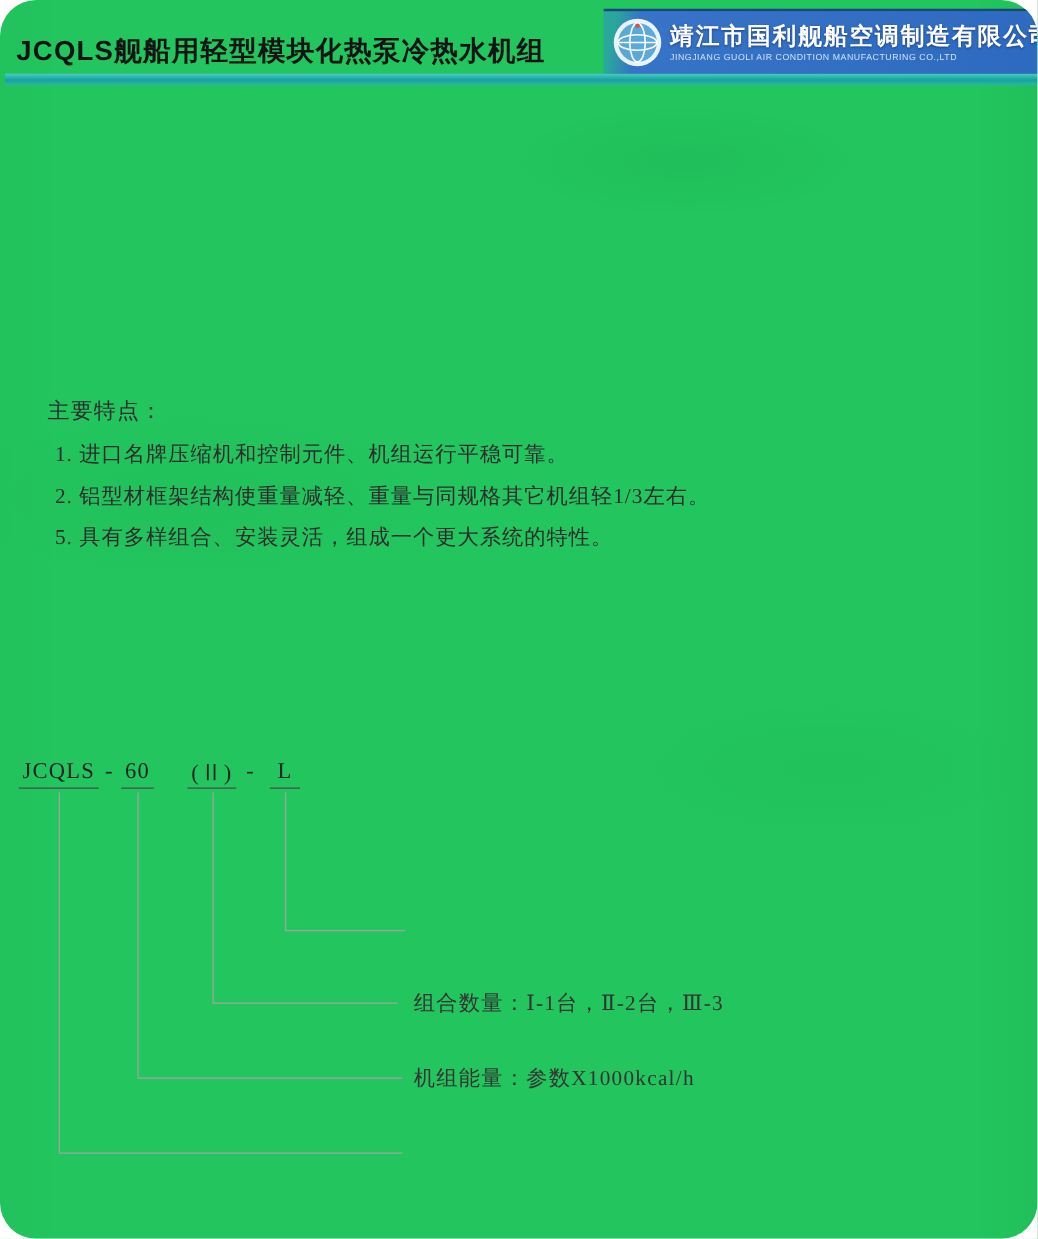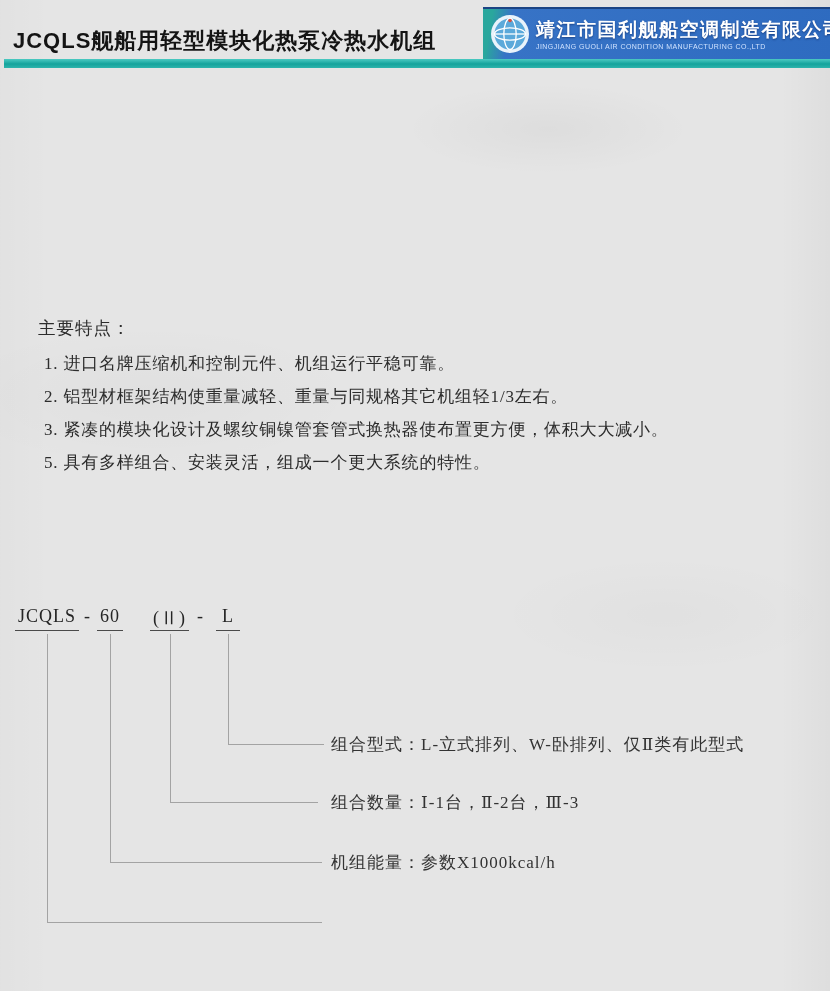--- a/index.html
+++ b/index.html
@@ -1,20 +1,21 @@
 <!DOCTYPE html>
 <html lang="zh"><head>
 <meta charset="utf-8">
 <style>
   html,body{margin:0;padding:0;background:#ffffff;}
   .page{
     position:relative;width:830px;height:991px;overflow:hidden;
-    background:#e5e5e5;
+    background:#22c55e;
     font-family:"Liberation Serif","DejaVu Serif",serif;
     color:#2a2a2a;
+    border-radius:29px;
   }
   
   .page::before{
     content:"";position:absolute;inset:0;pointer-events:none;
     background:
       radial-gradient(ellipse 220px 70px at 66% 13%, rgba(0,0,0,0.035), transparent 65%),
       radial-gradient(ellipse 320px 110px at 18% 40%, rgba(0,0,0,0.022), transparent 65%),
       radial-gradient(ellipse 260px 90px at 80% 62%, rgba(0,0,0,0.02), transparent 65%),
       linear-gradient(90deg, rgba(0,0,0,0.015), rgba(255,255,255,0) 6%, rgba(255,255,255,0) 94%, rgba(0,0,0,0.03));
   }
@@ -118,38 +119,36 @@
       <div class="company-cn">靖江市国利舰船空调制造有限公司</div>
       <div class="company-en">JINGJIANG GUOLI AIR CONDITION MANUFACTURING CO.,LTD</div>
     </div>
   </div>
 
 
   <div class="features-heading">主要特点：</div>
   <div class="features-list">
     <div class="feature-item">1. 进口名牌压缩机和控制元件、机组运行平稳可靠。</div>
     <div class="feature-item">2. 铝型材框架结构使重量减轻、重量与同规格其它机组轻1/3左右。</div>
-    <div class="feature-item">3. 紧凑的模块化设计及螺纹铜镍管套管式换热器使布置更方便，体积大大减小。</div>
     <div class="feature-item">5. 具有多样组合、安装灵活，组成一个更大系统的特性。</div>
   </div>
 
 
   <div class="code-seg seg-series">JCQLS</div>
   <div class="code-dash dash-1">-</div>
   <div class="code-seg seg-capacity">60</div>
   <div class="code-seg seg-quantity">(Ⅱ)</div>
   <div class="code-dash dash-2">-</div>
   <div class="code-seg seg-arrangement">L</div>
 
   <div class="vline v-arrangement"></div>
   <div class="vline v-quantity"></div>
   <div class="vline v-capacity"></div>
   <div class="vline v-name"></div>
   <div class="hline h-arrangement"></div>
   <div class="hline h-quantity"></div>
   <div class="hline h-capacity"></div>
   <div class="hline h-name"></div>
 
-  <div class="diagram-label label-arrangement">组合型式：L-立式排列、W-卧排列、仅Ⅱ类有此型式</div>
   <div class="diagram-label label-quantity">组合数量：Ⅰ-1台，Ⅱ-2台，Ⅲ-3</div>
   <div class="diagram-label label-capacity">机组能量：参数X1000kcal/h</div>
 
 </div>
 
 </body></html>

